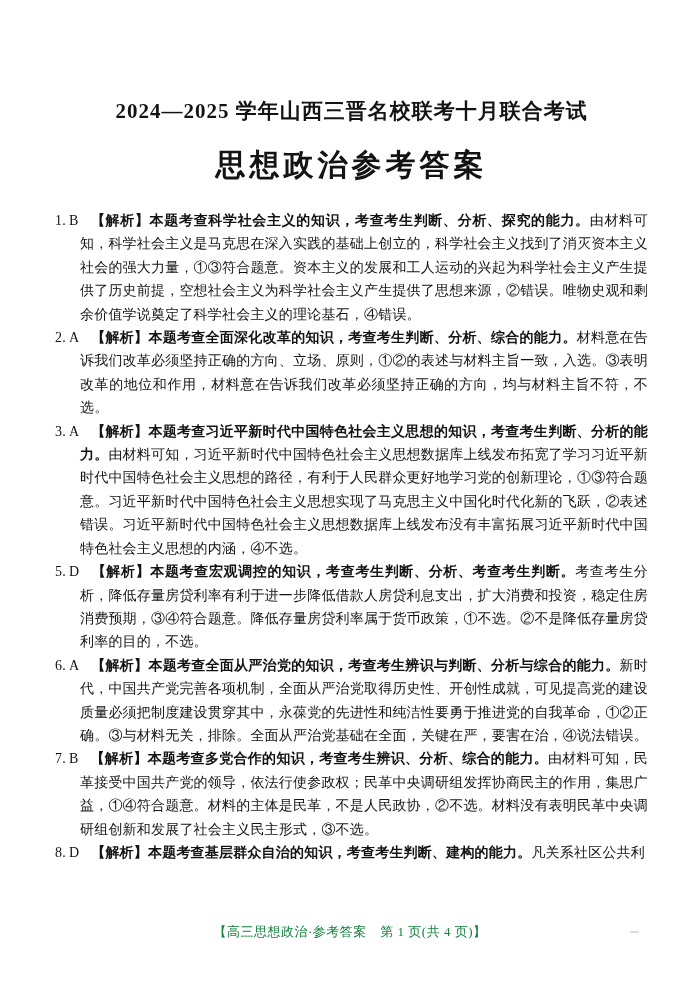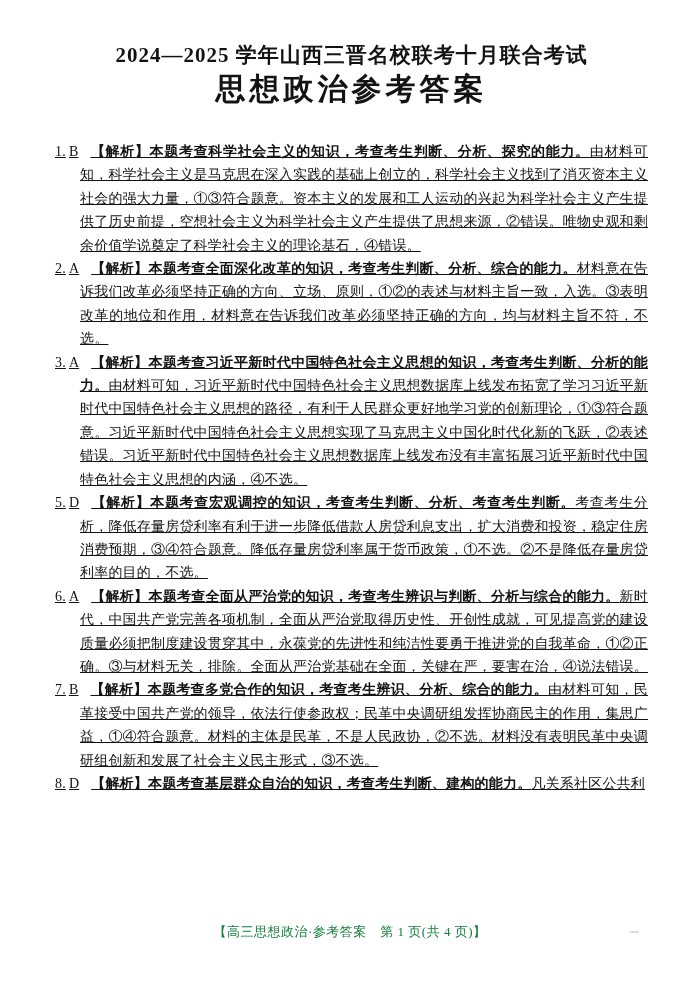--- a/index.html
+++ b/index.html
@@ -11,43 +11,42 @@
     width: 700px;
     height: 983px;
     position: relative;
     overflow: hidden;
     font-family: "Liberation Serif", serif;
     color: #131313;
   }
   .page {
     position: absolute;
     top: 0; left: 0; right: 0; bottom: 0;
-    padding: 40px 52px 0 55px;
+    padding: 96px 52px 0 55px;
     box-sizing: border-box;
   }
   .title-line1 {
     text-align: center;
     font-size: 21px;
     font-weight: bold;
     letter-spacing: 1px;
     line-height: 30px;
     white-space: nowrap;
   }
   .title-line2 {
     text-align: center;
     font-size: 30px;
     font-weight: bold;
     font-family: "Liberation Sans", sans-serif;
     letter-spacing: 4px;
     line-height: 38px;
-    margin-top: 0;
+    margin-top: 20px;
   }
   .answers {
-    margin-top: 32px;
-    text-decoration: underline;
+    margin-top: 25px;
   }
   .item {
     font-size: 14px;
     line-height: 23.4px;
     text-align: justify;
     margin: 0 0 0 25px;
     text-indent: -25px;
     letter-spacing: 0.2px;
   }
   .num {

